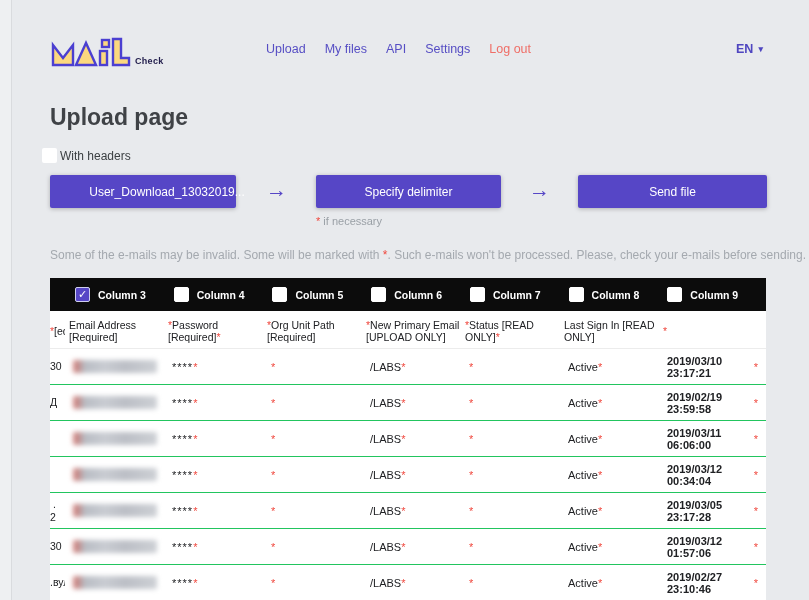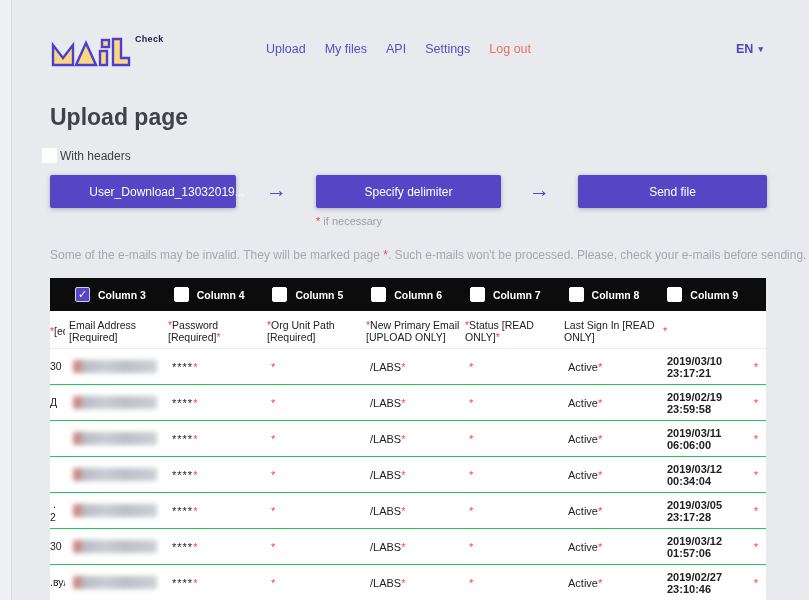--- a/index.html
+++ b/index.html
@@ -3,21 +3,21 @@
 <meta charset="utf-8">
 <style>
   * { margin:0; padding:0; box-sizing:border-box; }
   html,body { width:809px; height:600px; overflow:hidden; }
   body { background:#e8eaed; font-family:"Liberation Sans", sans-serif; color:#202124; position:relative; }
 
   .left-strip { position:absolute; left:0; top:0; width:12px; height:600px; background:#eef0f2; border-right:1px solid #d9dbde; }
 
   
   .navbar { position:absolute; left:0; top:0; width:809px; height:88px; }
-  .logo { position:absolute; left:50px; top:34px; display:flex; align-items:flex-start; cursor:pointer; }
+  .logo { position:absolute; left:50px; top:34px; display:flex; align-items:flex-end; cursor:pointer; }
   .logo-sub { font-size:9px; font-weight:bold; color:#24204e; margin-left:3px; margin-bottom:2px; letter-spacing:.3px; }
   .nav-links { position:absolute; left:266px; top:42px; display:flex; gap:19px; }
   .nav-link { font-size:12.5px; color:#564ec4; cursor:pointer; }
   .nav-link.logout { color:#ef6e67; }
   .lang { position:absolute; left:736px; top:42px; font-size:12.5px; color:#4f46c0; cursor:pointer; display:flex; align-items:center; gap:5px; font-weight:bold; }
   .lang .caret { font-size:9px; }
 
   
   .page-title { position:absolute; left:50px; top:104px; font-size:23px; font-weight:bold; color:#3f4246; }
   .withheaders { position:absolute; left:42px; top:148px; display:flex; align-items:center; gap:3px; }
@@ -114,21 +114,21 @@
     </svg>
     <span>User_Download_13032019...</span>
   </button>
   <span class="flow-arrow arrow1">→</span>
   <button class="btn btn-delim">Specify delimiter</button>
   <span class="flow-arrow arrow2">→</span>
   <button class="btn btn-send">Send file</button>
   <div class="note"><span class="red">*</span><span> if necessary</span></div>
 </div>
 
-<div class="warning"><span>Some of the e-mails may be invalid. They will be marked page </span><span class="red">*</span><span>. Such e-mails won't be processed. Please, check your e-mails before sending.</span></div>
+<div class="warning"><span>Some of the e-mails may be invalid. Some will be marked with </span><span class="red">*</span><span>. Such e-mails won't be processed. Please, check your e-mails before sending.</span></div>
 
 <div class="table">
 
   <div class="cbar">
     <div class="cbcell">
       <span class="cb checked">✓</span>
       <span class="clab">Column 3</span>
     </div>
     <div class="cbcell">
       <span class="cb"></span>

